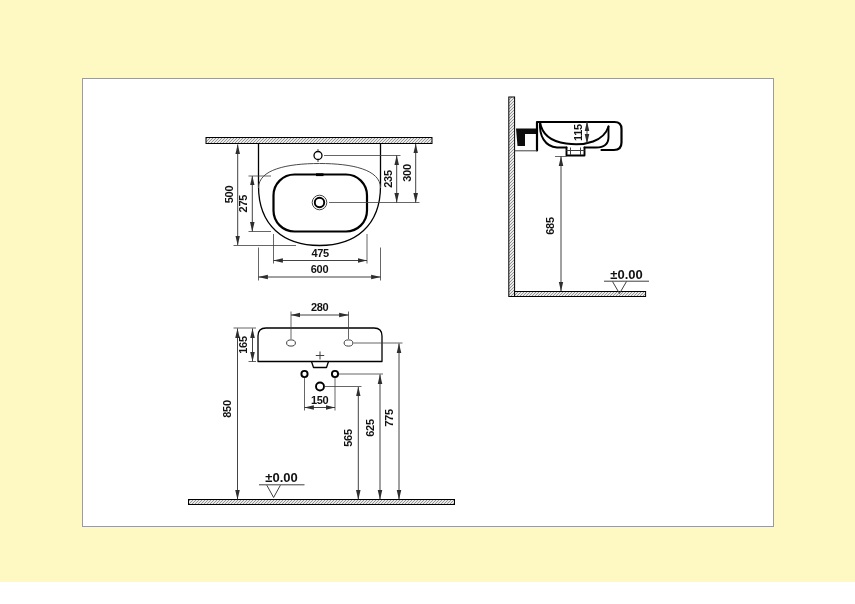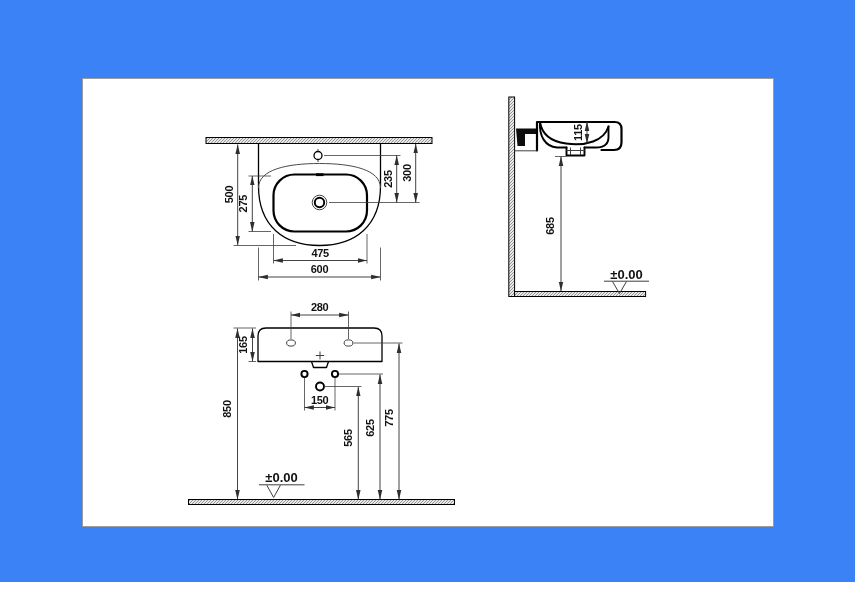--- a/index.html
+++ b/index.html
@@ -1,16 +1,16 @@
 <!DOCTYPE html>
 <html><head>
 <meta charset="utf-8">
 <style>
   html,body{margin:0;padding:0;background:#ffffff;}
-  .canvas{position:relative;width:855px;height:582px;background:#3b82f6;overflow:hidden;
+  .canvas{position:relative;width:855px;height:582px;background:#fef9c3;overflow:hidden;
           font-family:"Liberation Sans", sans-serif;}
   svg{position:absolute;left:0;top:0;}
   .obj   {stroke:#000000;stroke-width:2.2;fill:none;stroke-linecap:round;stroke-linejoin:round;}
   .obj2  {stroke:#000000;stroke-width:1.9;fill:none;stroke-linecap:round;stroke-linejoin:round;}
   .thin  {stroke:#000000;stroke-width:1.3;fill:none;stroke-linejoin:round;}
   .hair  {stroke:#3f3f3f;stroke-width:1;fill:none;}
   .deck  {stroke:#4a4a4a;stroke-width:1;fill:none;}
   .dim   {stroke:#2e2e2e;stroke-width:0.9;fill:none;}
   .ext   {stroke:#3f3f3f;stroke-width:0.8;fill:none;}
   .hatchrect{fill:url(#hatch);stroke:#000000;stroke-width:1;}

